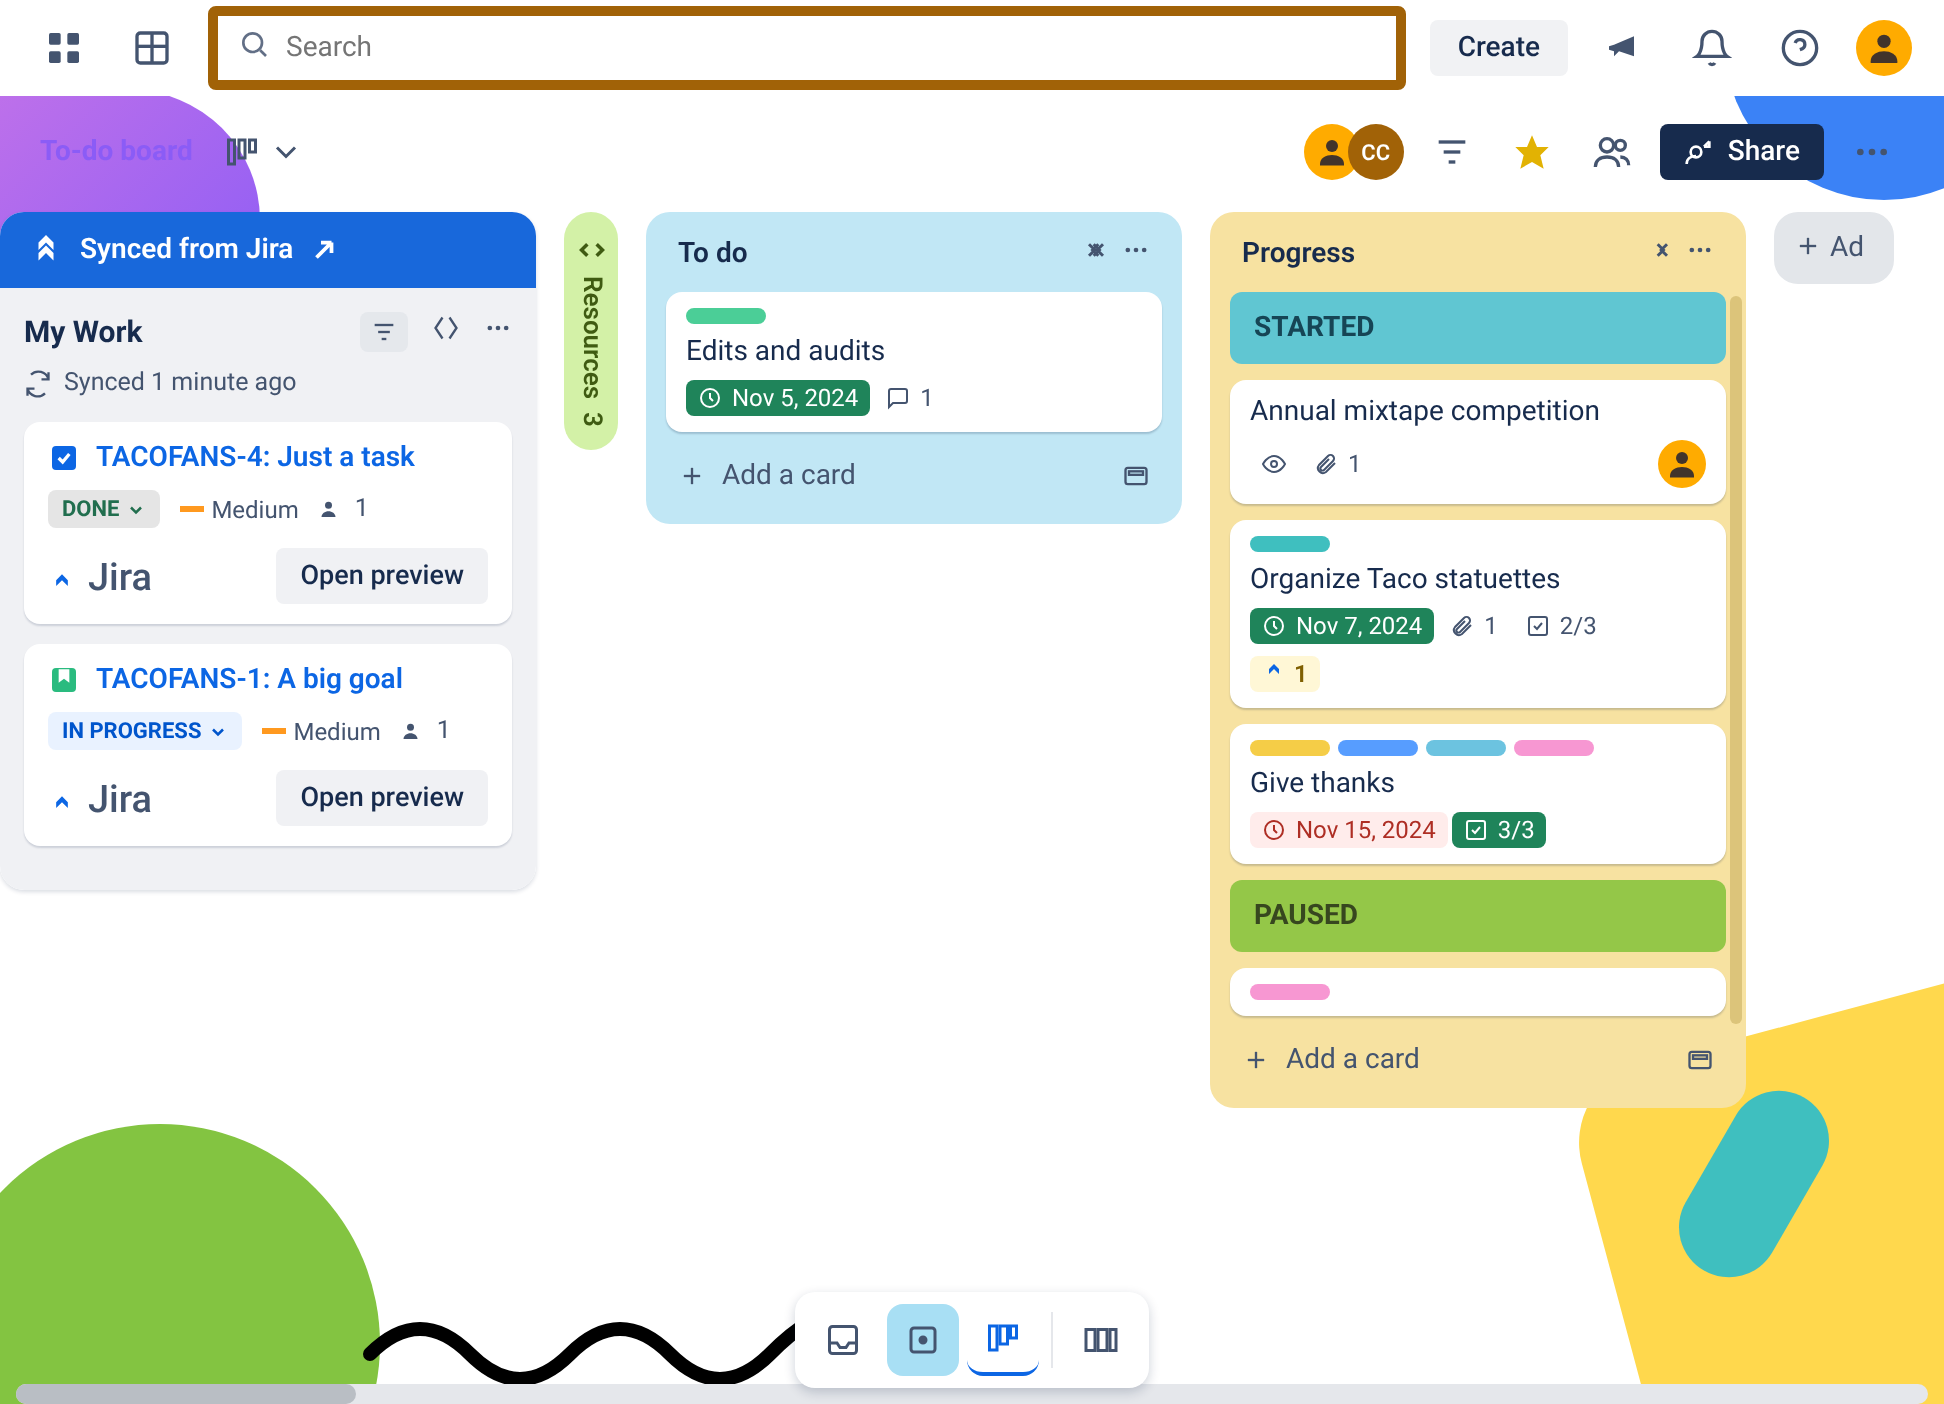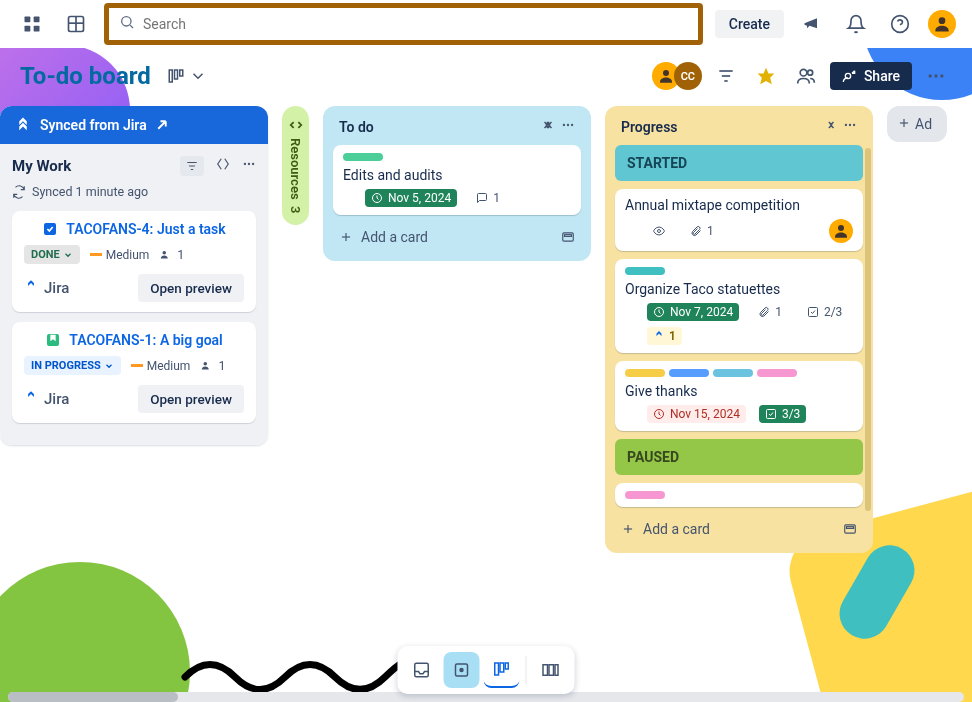--- a/index.html
+++ b/index.html
@@ -21,21 +21,21 @@
 .icon-btn svg { width: 20px; height: 20px; }
 .search-box { flex: 1; display: flex; align-items: center; border: 5px solid #a16207; border-radius: 4px; padding: 6px 10px; gap: 8px; color: #626f86; }
 .search-box svg { width: 16px; height: 16px; }
 .search-input { flex: 1; border: none; outline: none; font-size: 14px; background: transparent; }
 .create-btn { background: #f1f2f4; color: #172b4d; padding: 6px 14px; border-radius: 4px; font-size: 14px; font-weight: 500; cursor: pointer; }
 .avatar-top { width: 28px; height: 28px; border-radius: 50%; background: #ffab00; display: flex; align-items: center; justify-content: center; }
 .avatar-top svg { width: 20px; height: 20px; }
 
 
 .board-header { position: relative; z-index: 10; height: 56px; display: flex; align-items: center; padding: 0 20px; gap: 10px; }
-.board-title { font-size: 24px; font-weight: 700; color: #0369a1; }
+.board-title { font-size: 14px; font-weight: 700; color: #8b5cf6; }
 .view-switch { display: flex; align-items: center; gap: 4px; padding: 4px 6px; border-radius: 4px; cursor:pointer; color: #44546f;}
 .view-switch svg { width: 18px; height: 18px; }
 .header-right { margin-left: auto; display: flex; align-items: center; gap: 8px; }
 .avatar-small { width: 28px; height: 28px; border-radius: 50%; background: #ffab00; display:inline-flex; align-items:center; justify-content:center; color:#42342b; font-size:11px; font-weight:600;}
 .avatar-cc { background: #a16207; color: #fff;}
 .star-icon { color: #e2b203; }
 .share-btn { background: #172b4d; color: #fff; padding: 6px 12px; border-radius: 4px; display: flex; align-items: center; gap: 6px; font-size: 14px; font-weight: 500; cursor:pointer; }
 .share-btn svg { width: 16px; height: 16px; }
 
 
@@ -55,48 +55,48 @@
 .jira-head .ext-icon { margin-left: -2px; }
 .jira-body { padding: 12px; background:#f0f1f4; border-radius: 0 0 12px 12px;}
 .jira-subhead { display: flex; align-items: center; margin-bottom: 8px;}
 .jira-subhead-title { font-weight: 700; font-size: 15px; color: #172b4d; }
 .jira-subhead-icons { margin-left:auto; display:flex; gap:12px; color:#44546f;}
 .jira-subhead-icons .icon-box{ background:#e5e8ec; border-radius:4px; padding:3px 5px; display:flex;}
 .jira-subhead-icons svg{ width:14px; height:14px;}
 .jira-sync { display:flex; align-items:center; gap:6px; color:#44546f; font-size:12.5px; margin-bottom:12px;}
 .jira-sync svg { width:14px; height:14px;}
 .jira-card { background:#fff; border-radius:8px; padding:10px 12px; box-shadow:0 1px 1px rgba(9,30,66,.15); margin-bottom:10px; }
-.jira-card-title { color:#0c66e4; font-weight:600; font-size:14px; display:flex; align-items:center; gap:8px; margin-bottom:8px;justify-content:center;}
+.jira-card-title { color:#0c66e4; font-weight:600; font-size:14px; display:flex; align-items:center; gap:8px; margin-bottom:8px;}
 .jira-card-title svg {width:16px; height:16px; flex-shrink:0;}
 .jira-meta { display:flex; align-items:center; gap:10px; margin-bottom:10px;}
 .status-pill { font-size:11px; font-weight:700; padding:3px 7px; border-radius:4px; display:flex; align-items:center; gap:3px;}
 .status-done { background:#e5e5e5; color:#216e4e;}
 .status-progress { background:#e9f2ff; color:#0055cc;}
 .priority { display:flex; align-items:center; gap:4px; font-size:12px; color:#44546f;}
 .priority-bar { width:12px; height:3px; background:#ff991f;}
 .assignee { display:flex; align-items:center; gap:4px; color:#44546f; font-size:12.5px;}
 .assignee svg{width:14px; height:14px;}
 .jira-card-foot { display:flex; align-items:center; justify-content:space-between;}
-.jira-link { display:flex; align-items:flex-start; gap:6px; color:#44546f; font-size:15px; font-weight:500;}
+.jira-link { display:flex; align-items:flex-end; gap:6px; color:#44546f; font-size:19px; font-weight:500;}
 .jira-link svg{width:14px; height:14px;}
 .open-preview { background:#f0f1f4; padding:6px 12px; border-radius:4px; font-size:13.5px; font-weight:500; color:#172b4d; cursor:pointer;}
 .jira-footer { display:flex; align-items:center; gap:8px; color:#44546f; font-size:12.5px; padding:4px 2px 0;}
 .jira-footer svg{width:14px; height:14px;}
 
 
 .resources-pill { writing-mode: vertical-rl; background: #d3f1a7; color: #3f5b12; border-radius: 20px; padding: 12px 6px; font-size: 13px; font-weight: 600; display:flex; align-items:center; gap:6px; flex-shrink:0;}
 .resources-pill svg { writing-mode: horizontal-tb; width:14px; height:14px; transform:rotate(0deg);}
 
 
 .card { background:#fff; border-radius:8px; padding:8px 10px; box-shadow:0 1px 1px rgba(9,30,66,.2);}
 .card-labels { display:flex; gap:4px; margin-bottom:6px;}
 .label { width:40px; height:8px; border-radius:4px;}
 .l-green{background:#4bce97;} .l-yellow{background:#f5cd47;} .l-blue{background:#579dff;} .l-teal{background:#6cc3e0;} .l-pink{background:#f797d2;} .l-dark-teal{background:#3fbfbf;}
 .card-title { font-size:14px; color:#172b4d; margin-bottom:6px;}
-.card-badges { display:flex; align-items:center; gap:13px; flex-wrap:wrap;margin-left:22px;}
+.card-badges { display:flex; align-items:center; gap:2px; flex-wrap:wrap;}
 .badge { display:flex; align-items:center; gap:5px; font-size:12px; padding:2px 6px; border-radius:4px; color:#44546f;}
 .badge svg { width:12px; height:12px;}
 .badge-date-green { background:#1f845a; color:#fff;}
 .badge-date-red { background:#ffeceb; color:#ae2e24;}
 .badge-check-green { background:#1f845a; color:#fff;}
 .badge-plain { background:transparent;}
 .jira-num-badge { background:#fff7d6; padding:2px 6px; border-radius:4px; display:flex; align-items:center; gap:4px; font-size:12px; font-weight:600; color:#7f5f01;}
 .card-avatar { margin-left:auto; width:24px; height:24px; border-radius:50%; background:#ffab00; display:flex;align-items:center;justify-content:center;}
 .card-avatar svg{width:18px;height:18px;}
 

